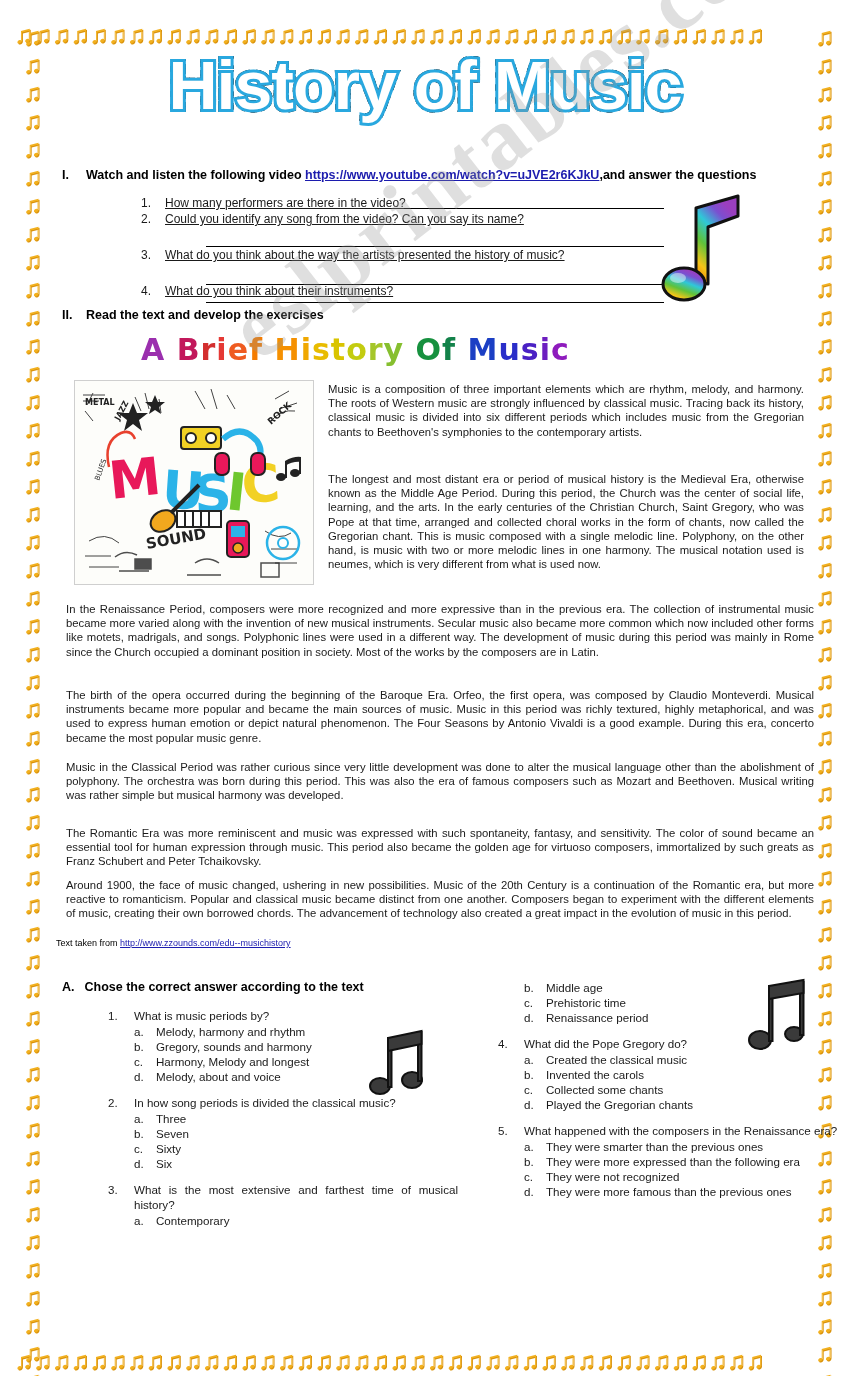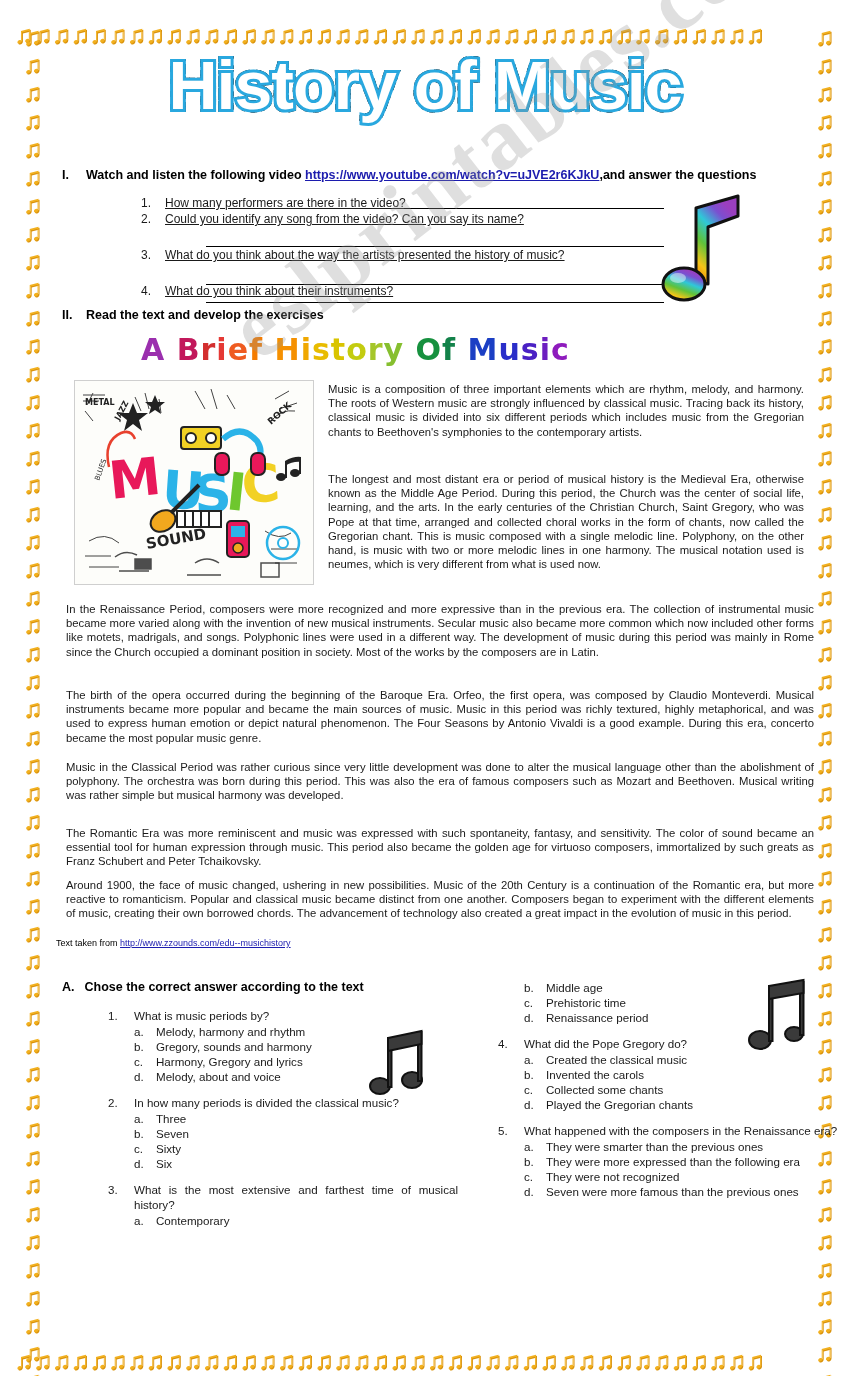--- a/index.html
+++ b/index.html
@@ -320,30 +320,30 @@
         <div class="opt">
           <span class="l">a.</span>
           <span>Melody, harmony and rhythm</span>
         </div>
         <div class="opt">
           <span class="l">b.</span>
           <span>Gregory, sounds and harmony</span>
         </div>
         <div class="opt">
           <span class="l">c.</span>
-          <span>Harmony, Gregory and lyrics</span>
+          <span>Harmony, Melody and longest</span>
         </div>
         <div class="opt">
           <span class="l">d.</span>
           <span>Melody, about and voice</span>
         </div>
         <div class="gap"></div>
         <div class="qitem">
           <span class="n">2.</span>
-          <span class="t">In how many periods is divided the classical music?</span>
+          <span class="t">In how song periods is divided the classical music?</span>
         </div>
         <div class="opt">
           <span class="l">a.</span>
           <span>Three</span>
         </div>
         <div class="opt">
           <span class="l">b.</span>
           <span>Seven</span>
         </div>
         <div class="opt">
@@ -410,21 +410,21 @@
         <div class="opt">
           <span class="l">b.</span>
           <span>They were more expressed than the following era</span>
         </div>
         <div class="opt">
           <span class="l">c.</span>
           <span>They were not recognized</span>
         </div>
         <div class="opt">
           <span class="l">d.</span>
-          <span>Seven were more famous than the previous ones</span>
+          <span>They were more famous than the previous ones</span>
         </div>
       </div>
 
     <svg class="note-bw-1" viewBox="0 0 56 72">
       <g fill="#3a3a3a" stroke="#111" stroke-width="2">
         <ellipse cx="12" cy="58" rx="10" ry="8"></ellipse>
         <ellipse cx="44" cy="52" rx="10" ry="8"></ellipse>
         <rect x="20" y="10" width="3.5" height="49"></rect>
         <rect x="50" y="4" width="3.5" height="49"></rect>
         <path d="M20 10 L53.5 3 L53.5 16 L20 23 Z"></path>

